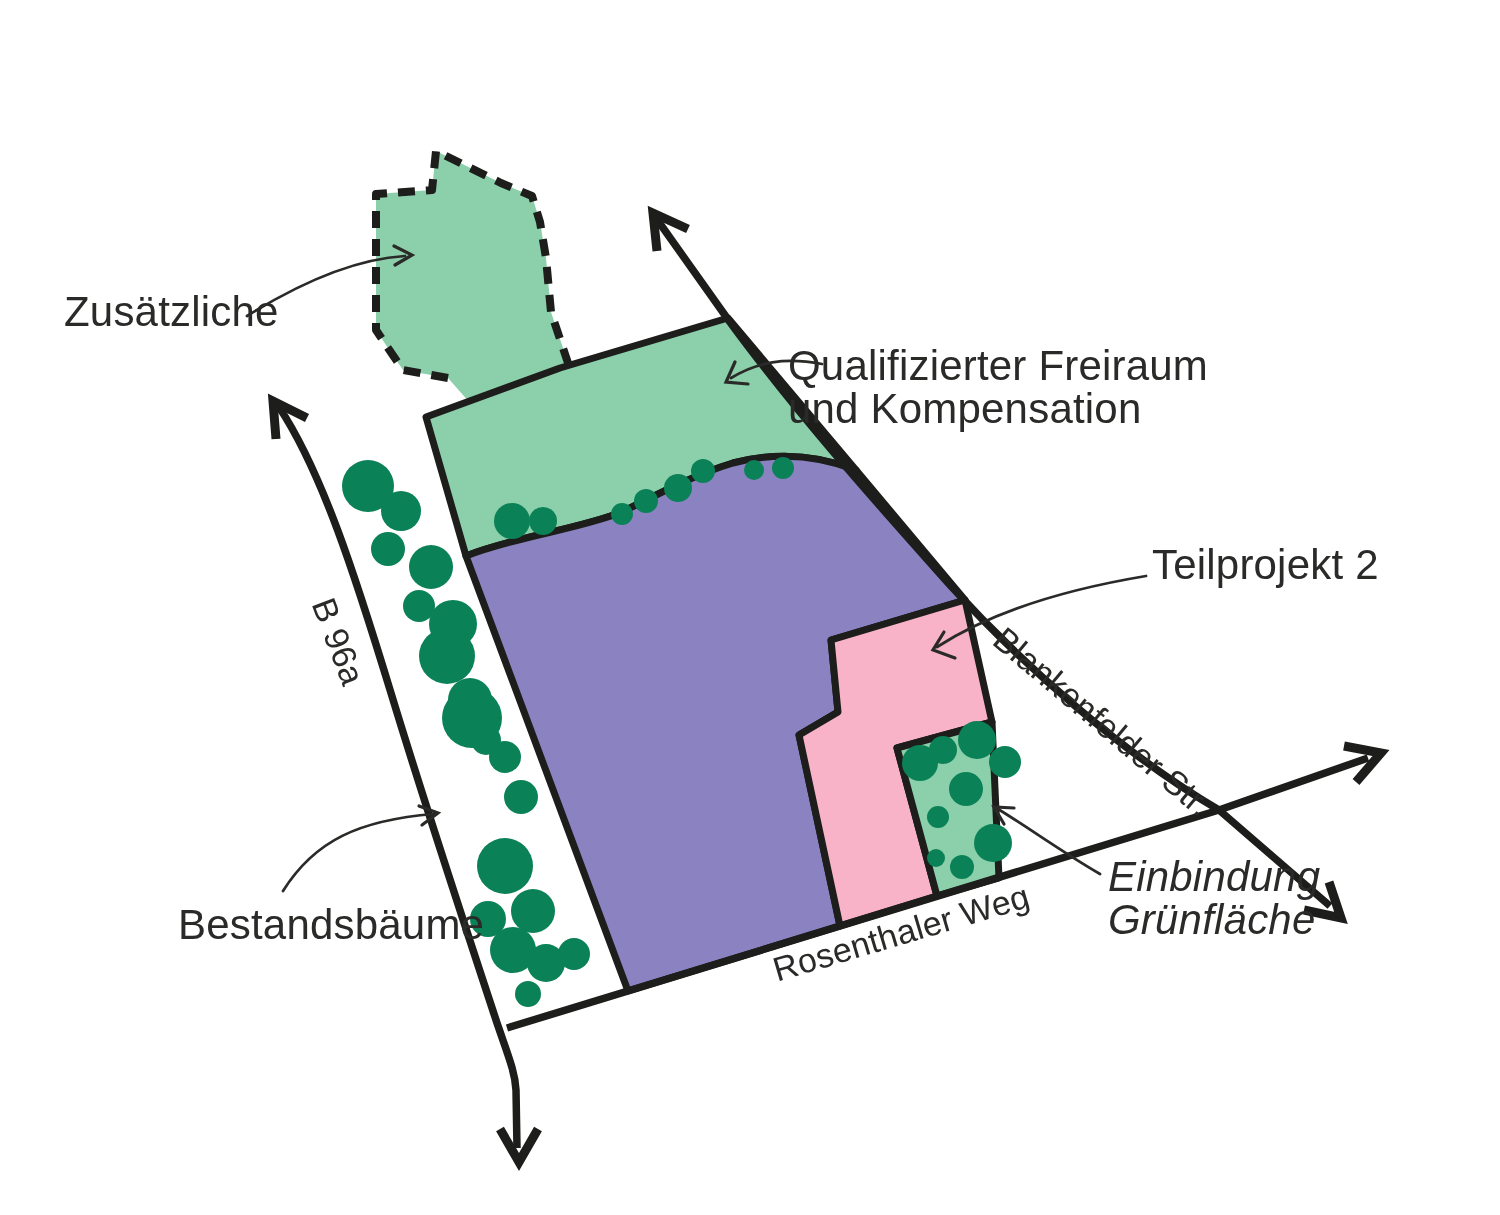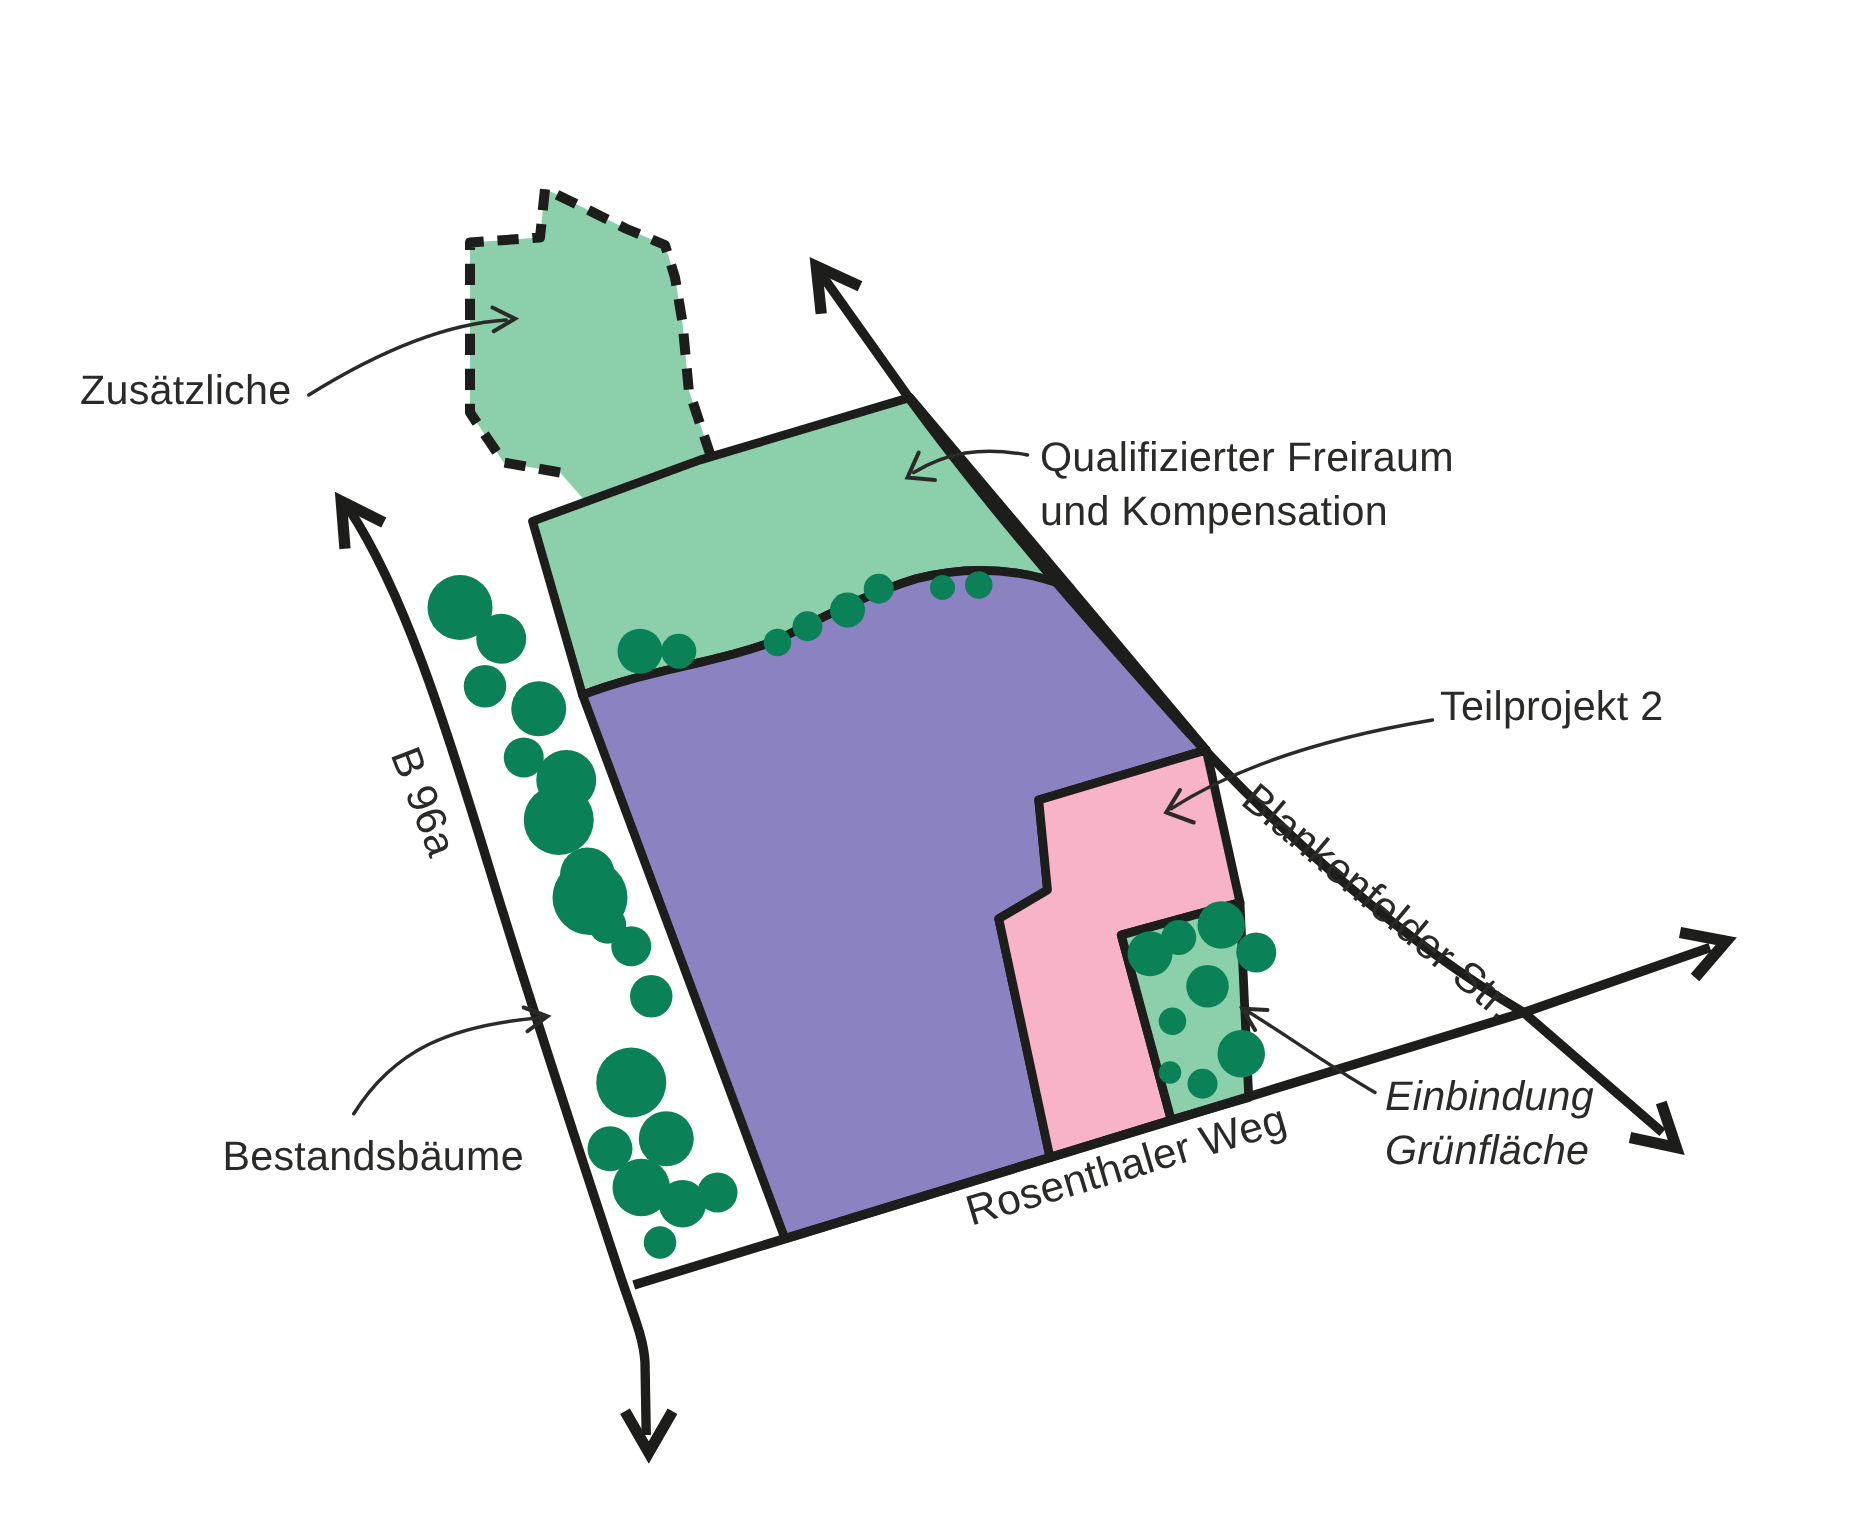--- a/index.html
+++ b/index.html
@@ -15,21 +15,21 @@
     position:relative;
     width:1500px;height:1215px;
     background:#ffffff;
     font-family:"Liberation Sans", sans-serif;
     overflow:hidden;
   }
   .stage svg{position:absolute;left:0;top:0;}
   .lbl{
     position:absolute;
     color:var(--c-text);
-    font-size:33px;
+    font-size:42px;
     line-height:43px;
     white-space:nowrap;
     letter-spacing:.2px;
   }
   .lbl-road{font-size:34px;transform-origin:0 0;}
   .lbl-area-title{
     color:#ffffff;
     font-weight:bold;
     font-size:40px;
     letter-spacing:.5px;
@@ -145,21 +145,21 @@
 
       <path class="leader" d="M 283 891 C 315 840 360 820 434 814"></path>
       <path class="leaderhead" d="M 419 806 L 438 813 L 422 825"></path>
     </g>
   </svg>
 
   <div class="lbl" style="left:64px;top:290px;">
     <div>Zusätzliche</div>
   </div>
 
-  <div class="lbl" style="left:832px;top:344px;">
+  <div class="lbl" style="left:788px;top:344px;">
     <div>Qualifizierter Freiraum</div>
     <div>und Kompensation</div>
   </div>
 
   <div class="lbl" style="left:1152px;top:543px;">Teilprojekt 2</div>
 
 
   <div class="lbl" style="left:1108px;top:855px;font-style:italic;">
     <div>Einbindung</div>
     <div>Grünfläche</div>

